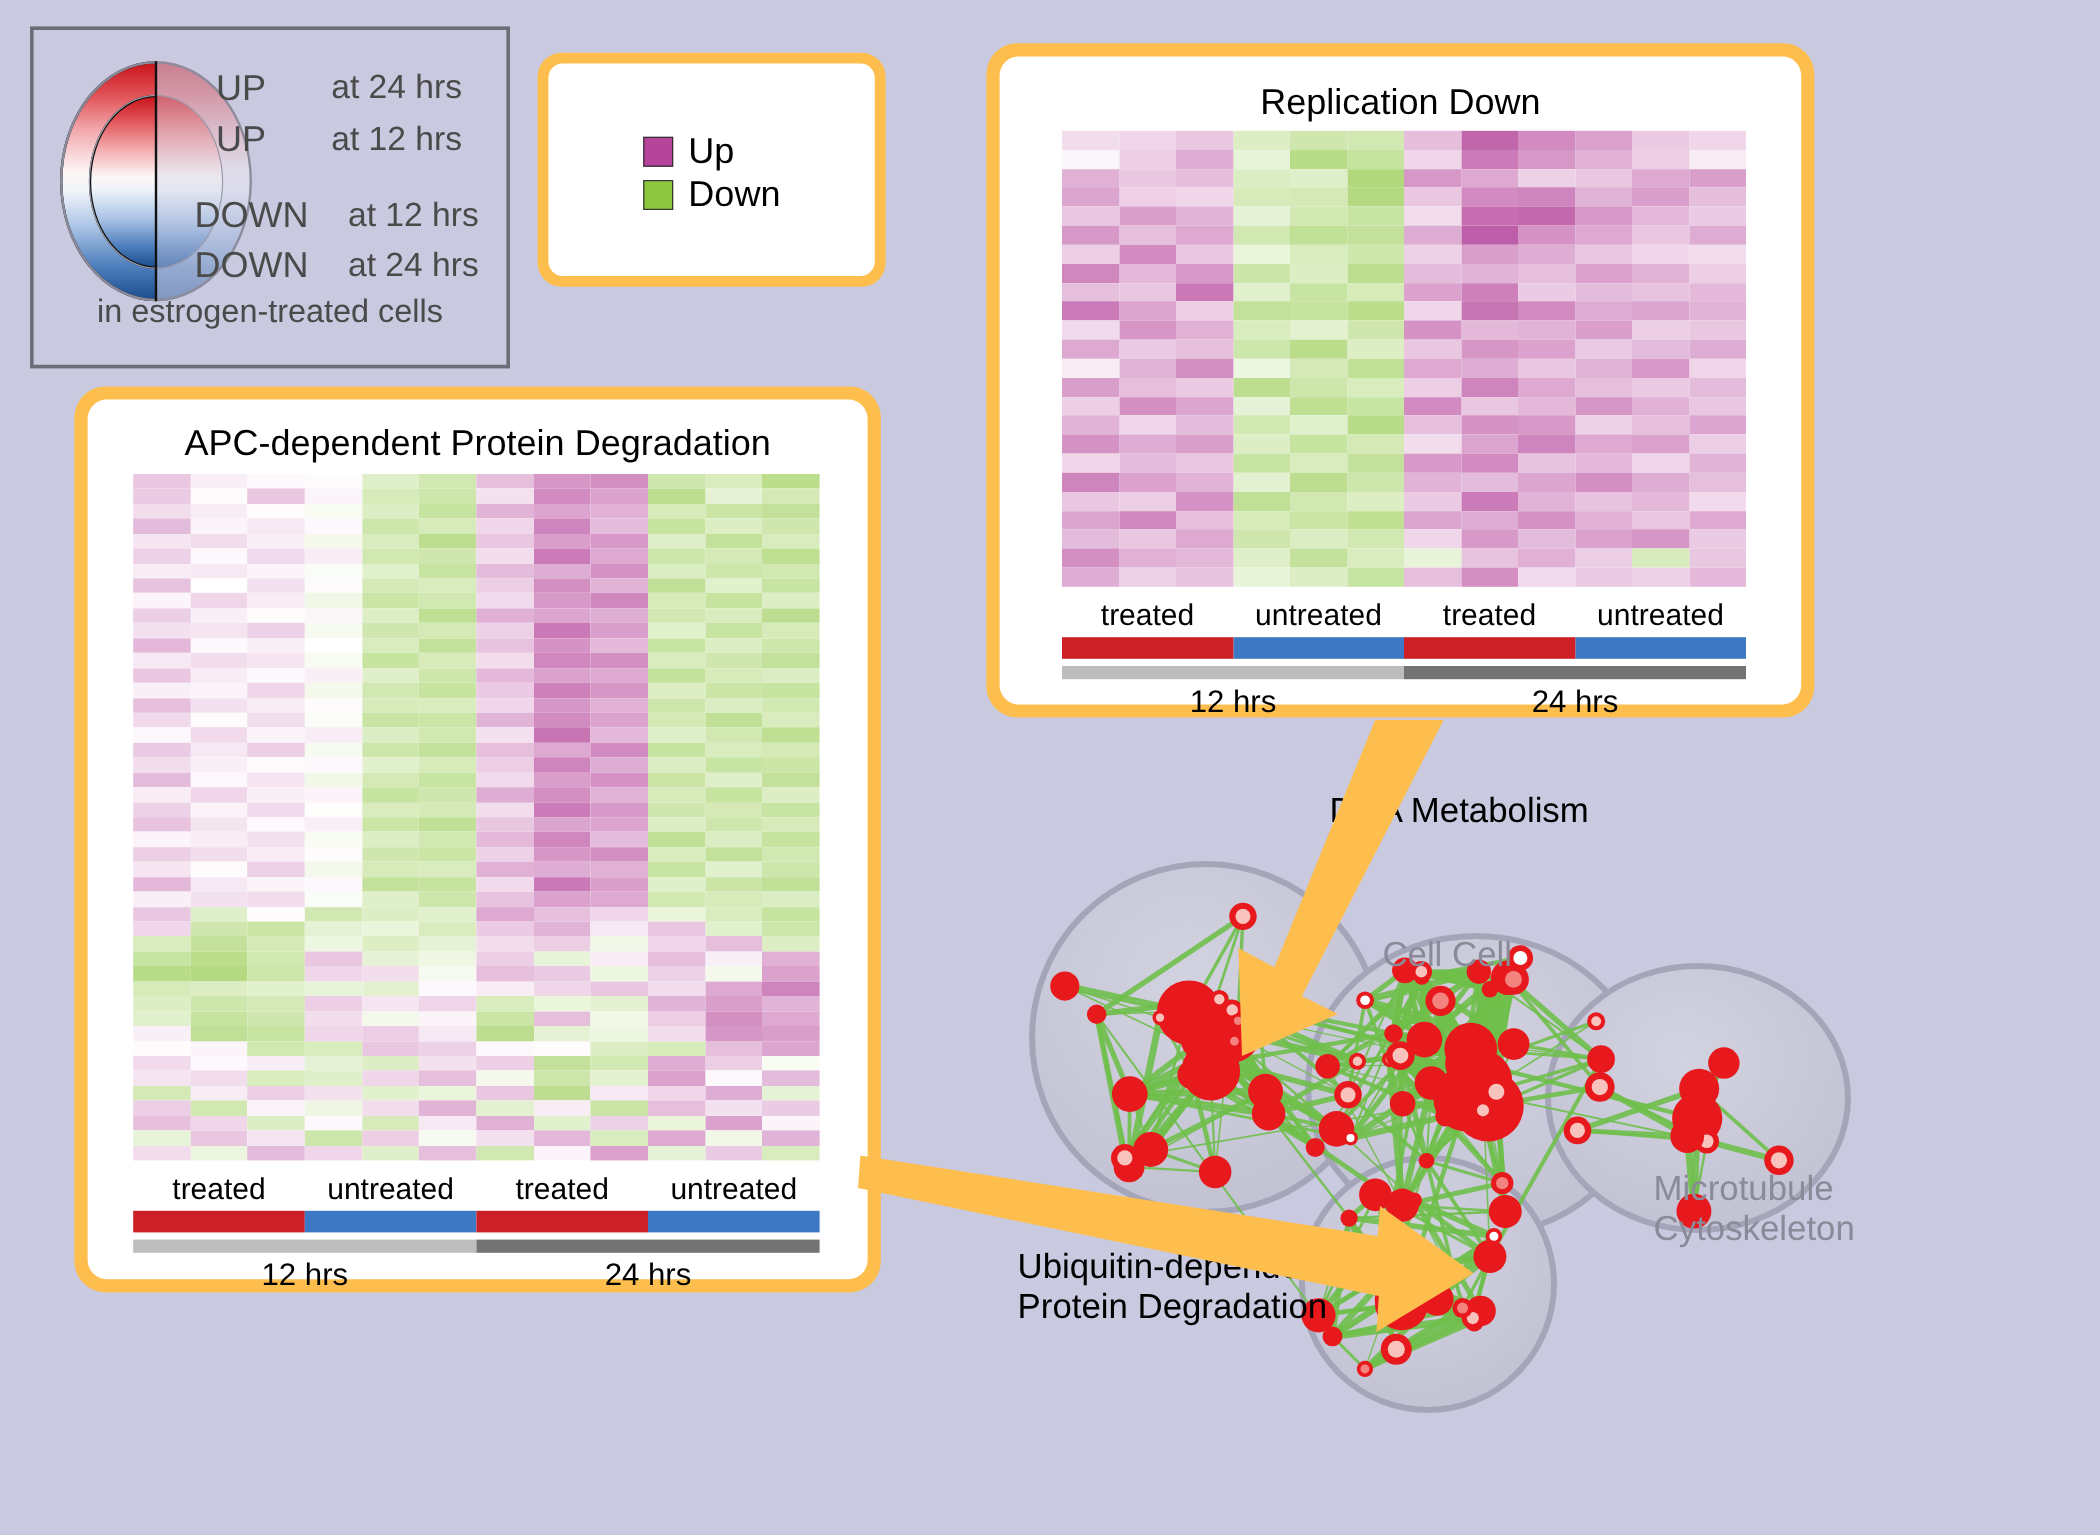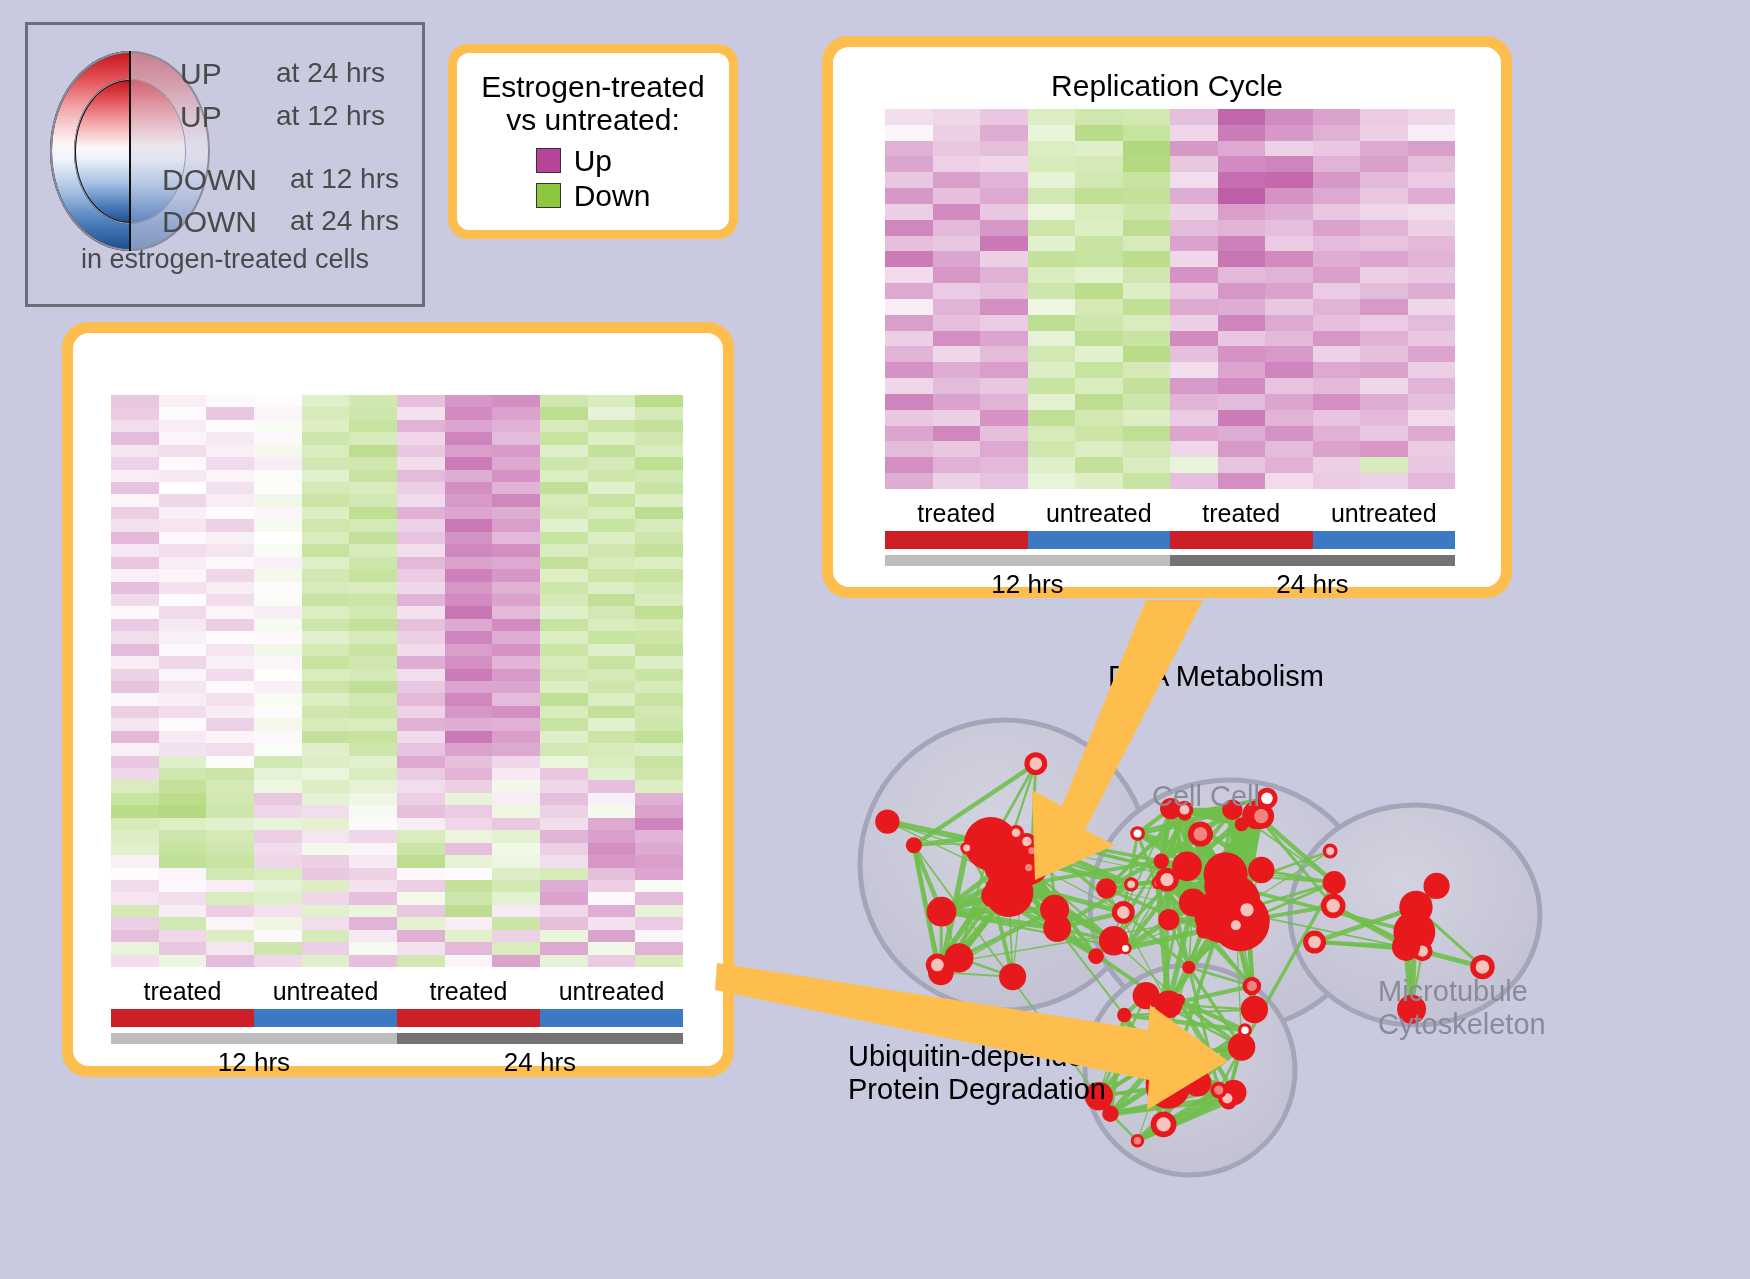--- a/index.html
+++ b/index.html
@@ -120,40 +120,36 @@
 
     <div class="cl-key" style="left:134px;top:180px;font-size:30px;color:#4a4a4a;">DOWN</div>
     <div class="cl-when" style="left:262px;top:180px;font-size:28px;color:#4a4a4a;">at 24 hrs</div>
 
     <div class="cl-foot" style="top:218px;">in estrogen-treated cells</div>
   </div>
 </div>
 
 <div class="abs" id="ud-legend">
   <div class="inner">
-    <div class="ud-title">
-      <div>Estrogen-treated</div>
-      <div>vs untreated:</div>
-    </div>
     <div class="ud-items">
       <div class="ud-item">
         <span class="swatch" id="sw-up" style="background: rgb(181, 68, 154);"></span>
         <span>Up</span>
       </div>
       <div class="ud-item">
         <span class="swatch" id="sw-down" style="background: rgb(141, 198, 63);"></span>
         <span>Down</span>
       </div>
     </div>
   </div>
 </div>
 
 <div class="abs panel" id="panel-rf">
   <div class="sheet">
-    <div class="panel-title">Replication Cycle</div>
+    <div class="panel-title">Replication Down</div>
     <div class="heat" id="heat-rf" style="left: 52px; top: 62px; width: 570px; height: 380px; grid-template-columns: repeat(12, 1fr); grid-template-rows: repeat(24, 1fr);">
         <div class="cell" style="background: rgb(242, 221, 237);"></div>
         <div class="cell" style="background: rgb(239, 214, 233);"></div>
         <div class="cell" style="background: rgb(233, 199, 225);"></div>
         <div class="cell" style="background: rgb(221, 238, 197);"></div>
         <div class="cell" style="background: rgb(207, 231, 174);"></div>
         <div class="cell" style="background: rgb(209, 232, 178);"></div>
         <div class="cell" style="background: rgb(229, 190, 220);"></div>
         <div class="cell" style="background: rgb(194, 102, 172);"></div>
         <div class="cell" style="background: rgb(209, 139, 192);"></div>
@@ -455,20 +451,21 @@
       </div>
     <div class="time-labels" id="rftimelab" style="left:52px;top:522px;width:570px;grid-template-columns:repeat(2,1fr);">
         <span>12 hrs</span>
         <span>24 hrs</span>
       </div>
   </div>
 </div>
 
 <div class="abs panel" id="panel-apc">
   <div class="sheet">
+    <div class="panel-title">APC-dependent Protein Degradation</div>
     <div class="heat" id="heat-apc" style="left: 38px; top: 62px; width: 572px; height: 572px; grid-template-columns: repeat(12, 1fr); grid-template-rows: repeat(46, 1fr);">
         <div class="cell" style="background: rgb(233, 199, 225);"></div>
         <div class="cell" style="background: rgb(249, 240, 247);"></div>
         <div class="cell" style="background: rgb(252, 248, 251);"></div>
         <div class="cell" style="background: rgb(254, 251, 253);"></div>
         <div class="cell" style="background: rgb(223, 239, 201);"></div>
         <div class="cell" style="background: rgb(209, 232, 178);"></div>
         <div class="cell" style="background: rgb(230, 191, 221);"></div>
         <div class="cell" style="background: rgb(214, 150, 198);"></div>
         <div class="cell" style="background: rgb(211, 143, 194);"></div>

